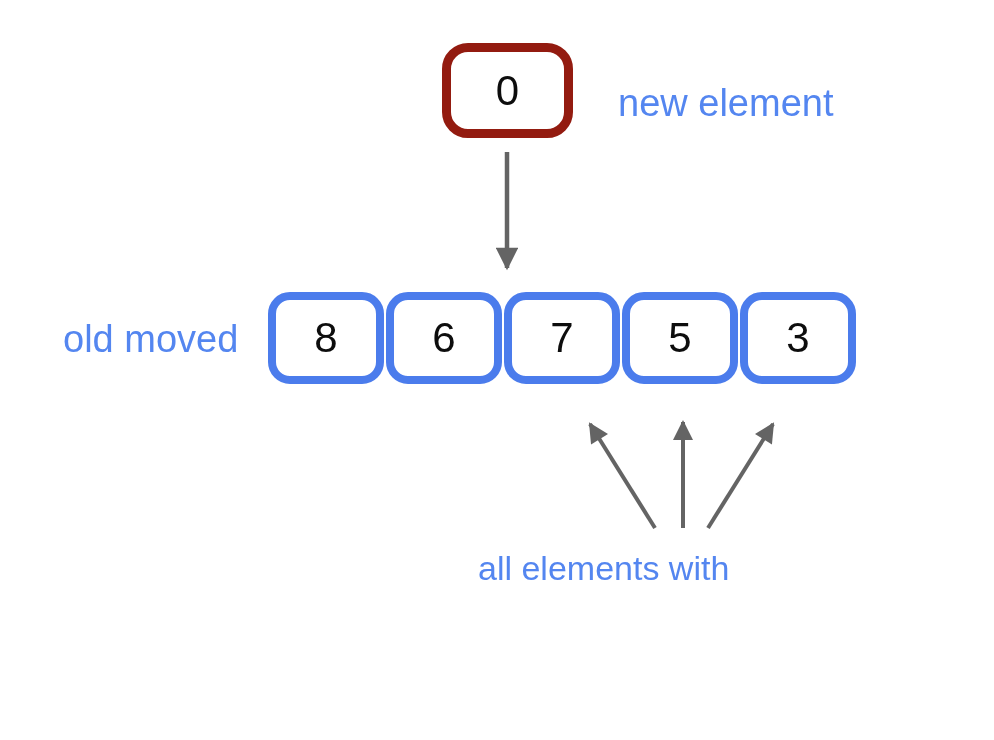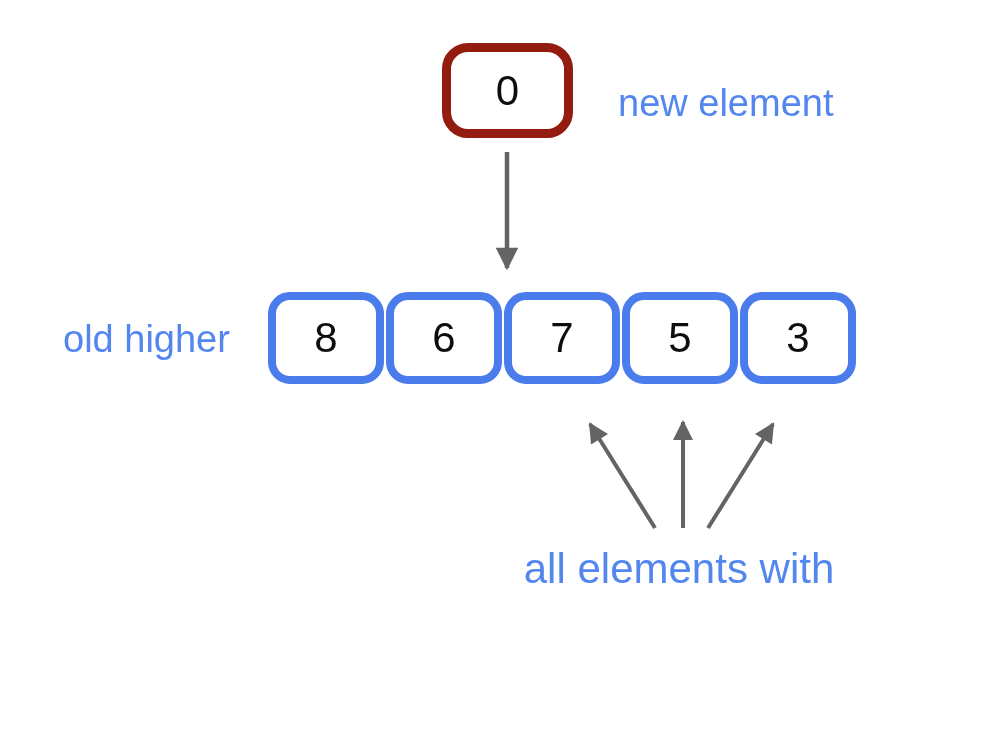--- a/index.html
+++ b/index.html
@@ -55,22 +55,21 @@
     background: #ffffff;
     border: 8px solid var(--cell-border-blue);
     border-radius: 22px;
     display: flex; align-items: center; justify-content: center;
     flex: 0 0 auto;
   }
 
   .caption {
     left: 478px; top: 546px;
     width: 402px;
-    text-align: center;
-    font-size: 42px;
+    font-size: 34px;
     line-height: 45px;
     color: var(--label-blue);
   }
 
   svg.overlay {
     position: absolute;
     left: 0; top: 0;
     width: 994px; height: 740px;
     pointer-events: none;
   }
@@ -81,21 +80,21 @@
 <body>
 
 <div class="canvas">
 
   <div class="abs new-el-box">
     <span class="cell-value">0</span>
   </div>
 
   <div class="abs new-el-label">new element</div>
 
-  <div class="abs old-array-label">old higher</div>
+  <div class="abs old-array-label">old moved</div>
 
   <div class="abs array-row">
     <div class="array-cell">
       <span class="cell-value">8</span>
     </div>
     <div class="array-cell">
       <span class="cell-value">6</span>
     </div>
     <div class="array-cell">
       <span class="cell-value">7</span>

